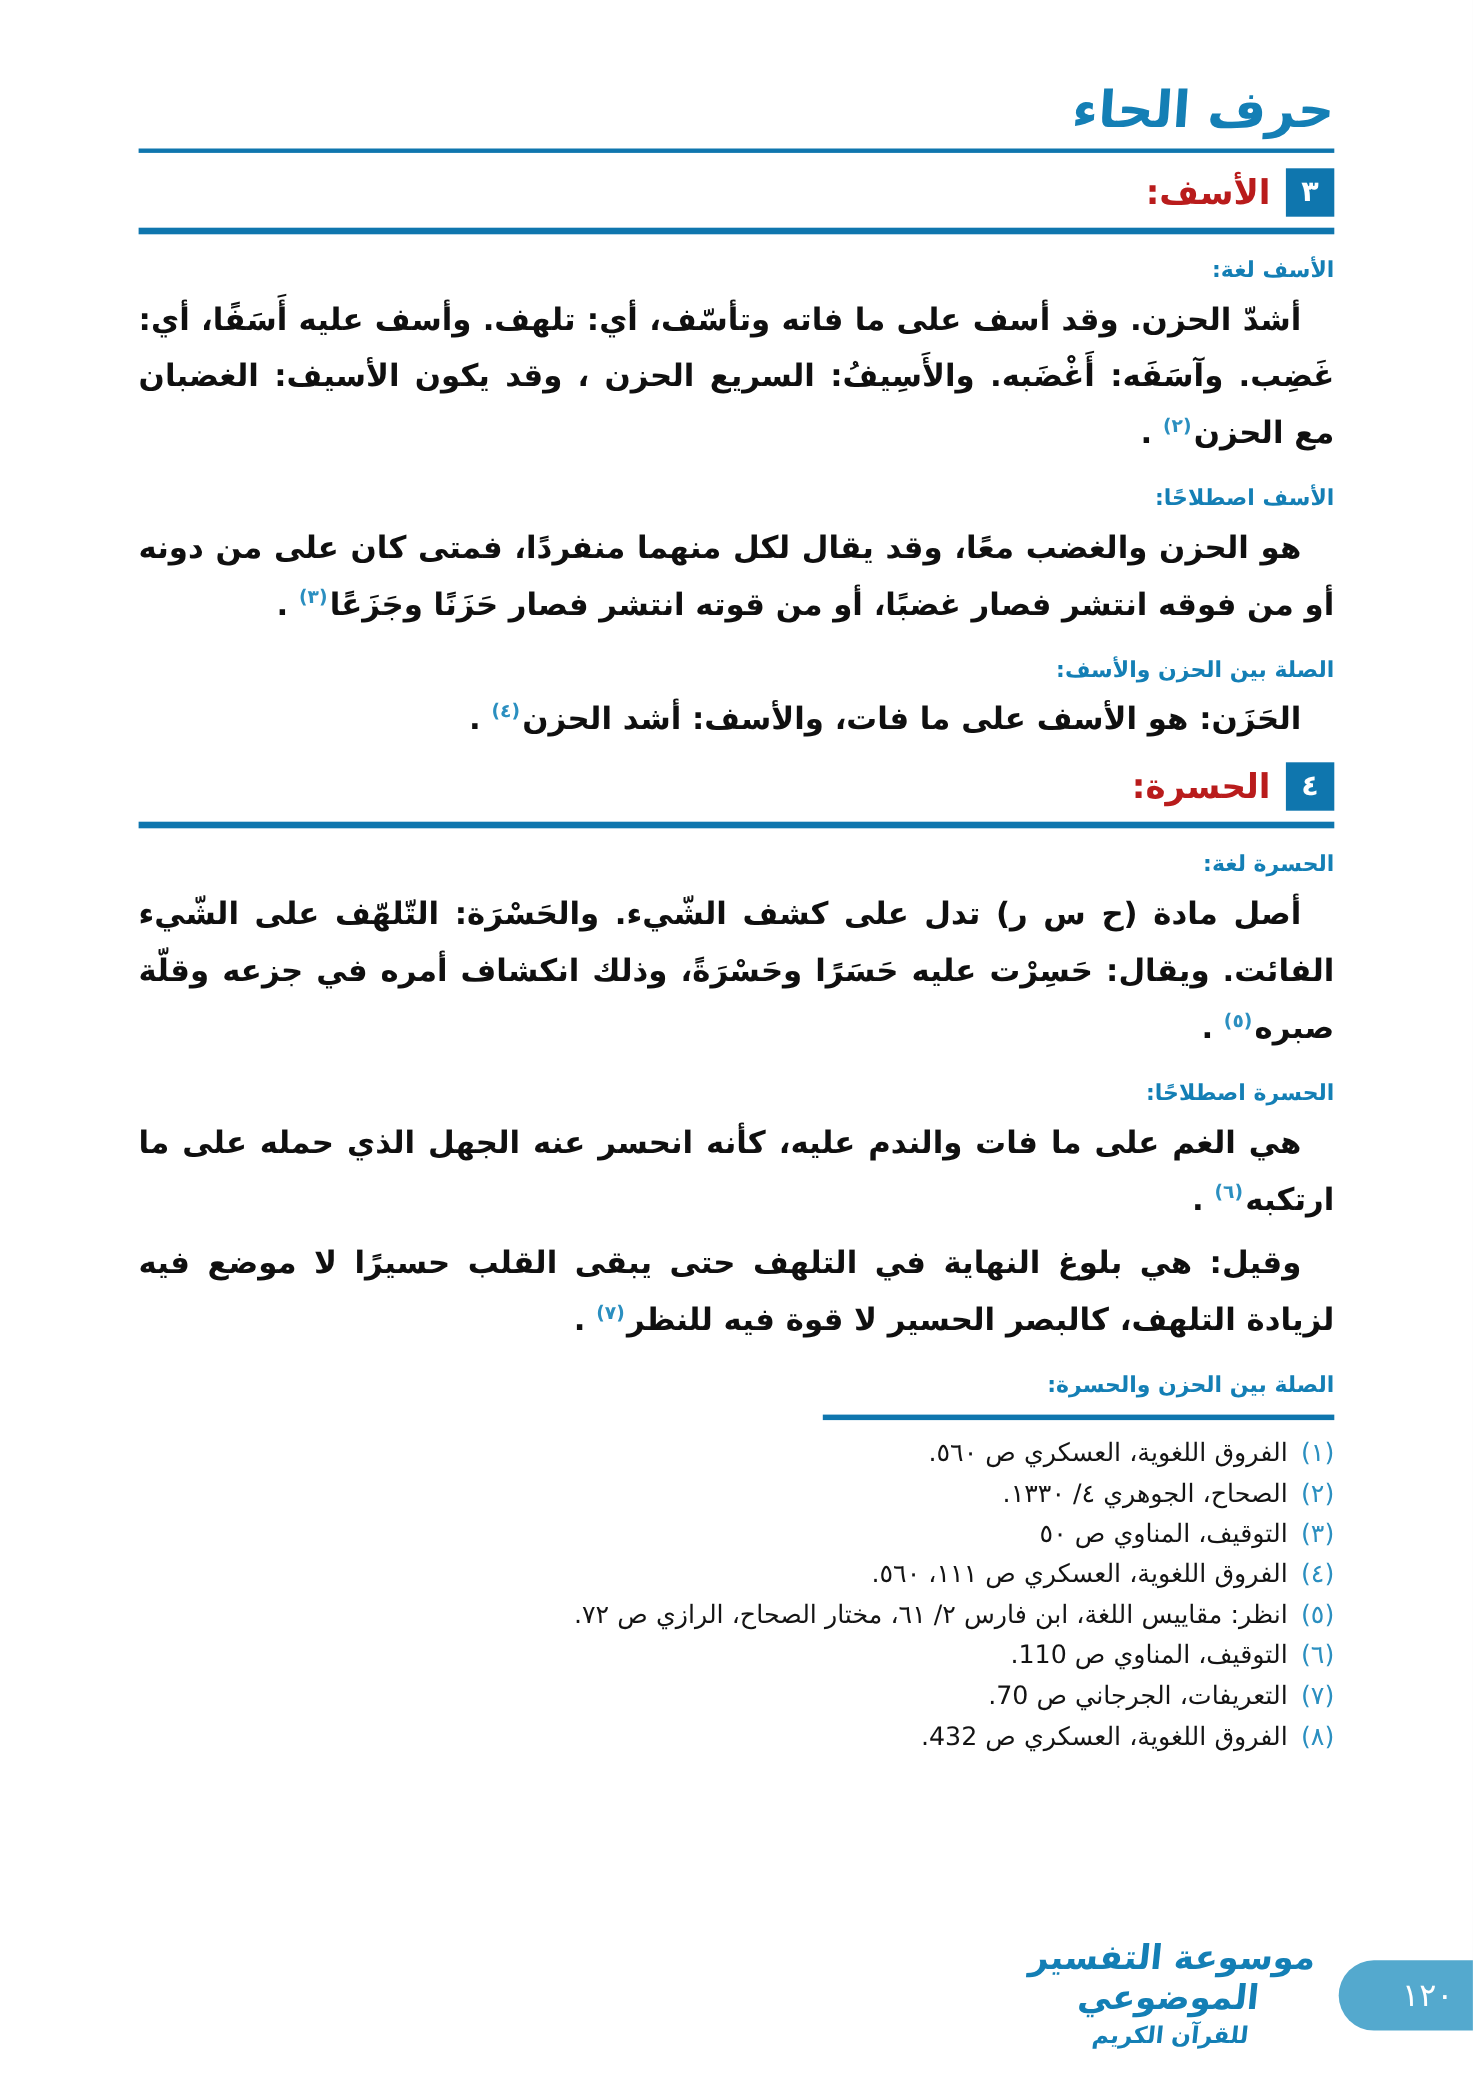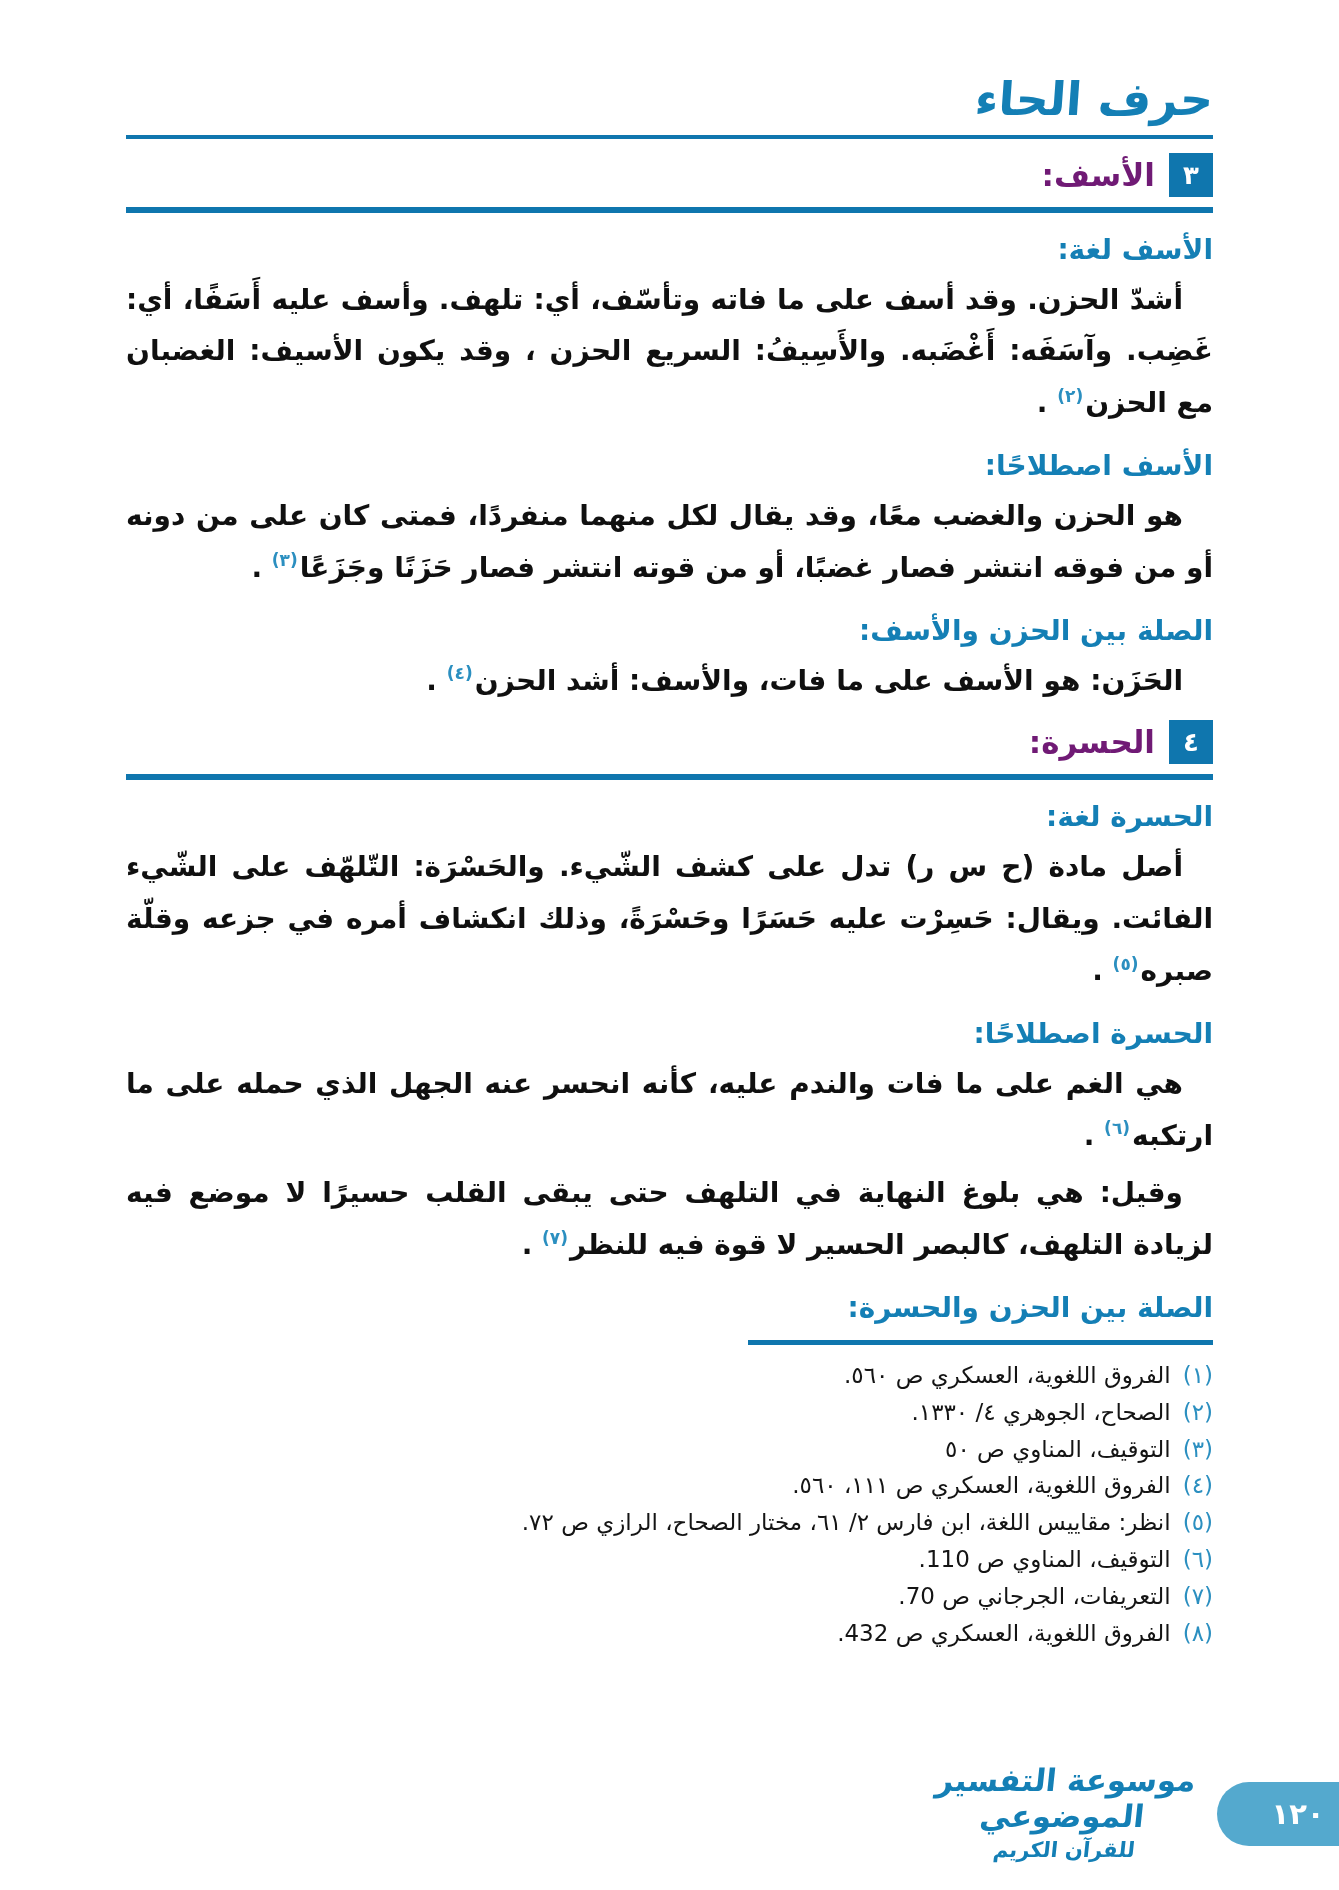--- a/index.html
+++ b/index.html
@@ -51,26 +51,26 @@
   
   .section-head { display:flex; align-items:center; gap:14px; margin-top:14px; }
   .badge {
     width:44px; height:44px;
     background:#0f76ae;
     color:#ffffff;
     font-size:26px; font-weight:bold;
     display:flex; align-items:center; justify-content:center;
     flex:0 0 auto;
   }
-  .section-title { color:#701a75; font-size:31px; font-weight:bold; }
+  .section-title { color:#b91c1c; font-size:31px; font-weight:bold; }
   .section-rule { height:6px; background:#0f76ae; margin:10px 0 4px 0; }
 
   .sub-heading {
     color:#147fb5;
-    font-size:28px;
+    font-size:20px;
     font-weight:bold;
     margin:20px 0 8px 0;
     text-align:right;
   }
 
   
   .footnote-sep { width:465px; height:5px; background:#0f76ae; margin:16px 0 12px 0; }
   .footnote {
     font-size:23px;
     line-height:1.6;
@@ -101,21 +101,21 @@
     margin-top:4px;
   }
   .page-badge {
     position:absolute;
     bottom:44px; right:0;
     width:122px; height:64px;
     background:#54a9ce;
     border-radius:32px 0 0 32px;
     display:flex; align-items:center; justify-content:center;
   }
-  .page-num { color:#ffffff; font-size:29px; font-weight:bold; letter-spacing:4px;margin-left:40px; }
+  .page-num { color:#ffffff; font-size:29px; font-weight:normal; letter-spacing:4px;margin-left:40px; }
 </style>
 </head>
 <body>
 
 <div class="page">
   <div class="content">
 
     <div class="chapter">
       <span class="chapter-title">حرف الحاء</span>
     </div>

